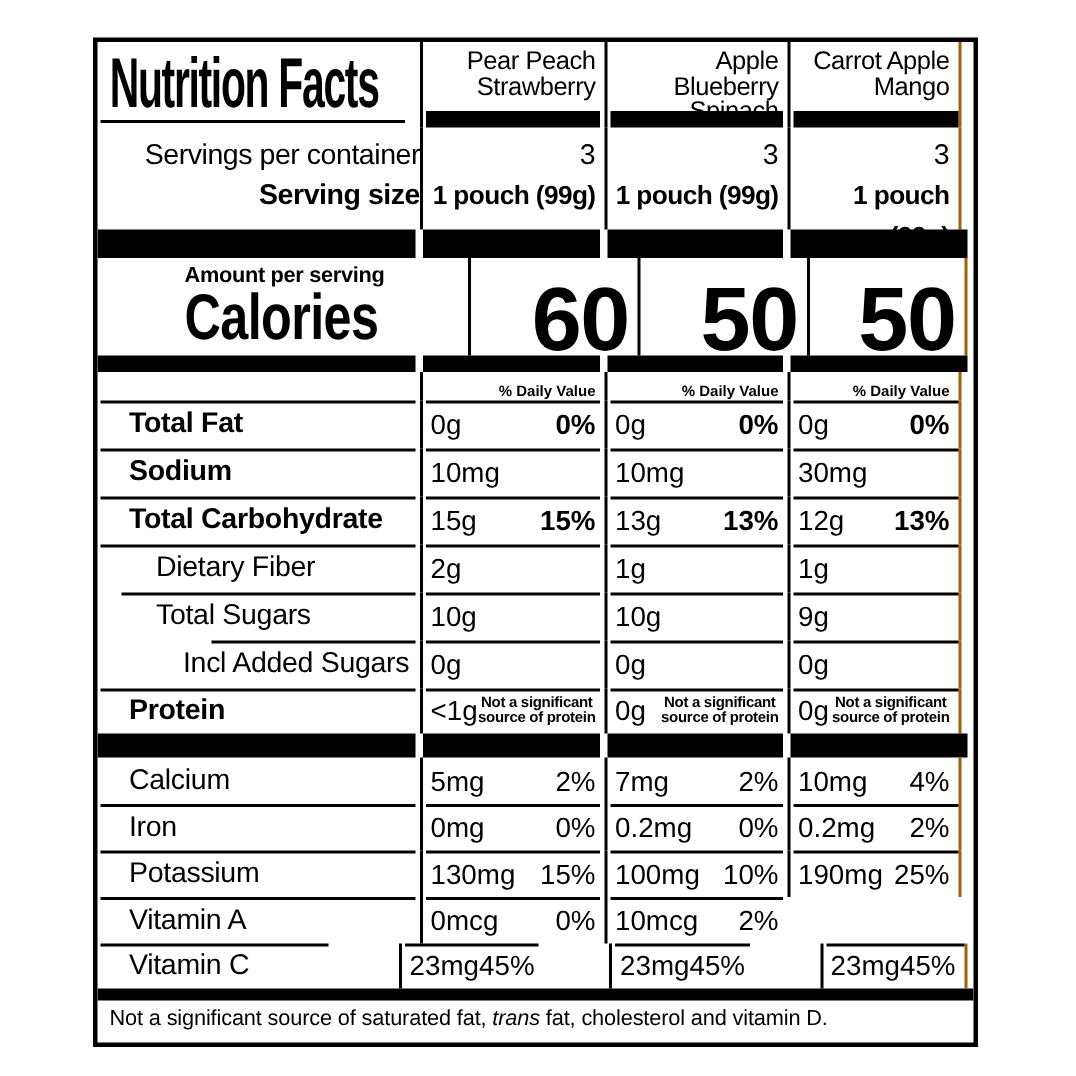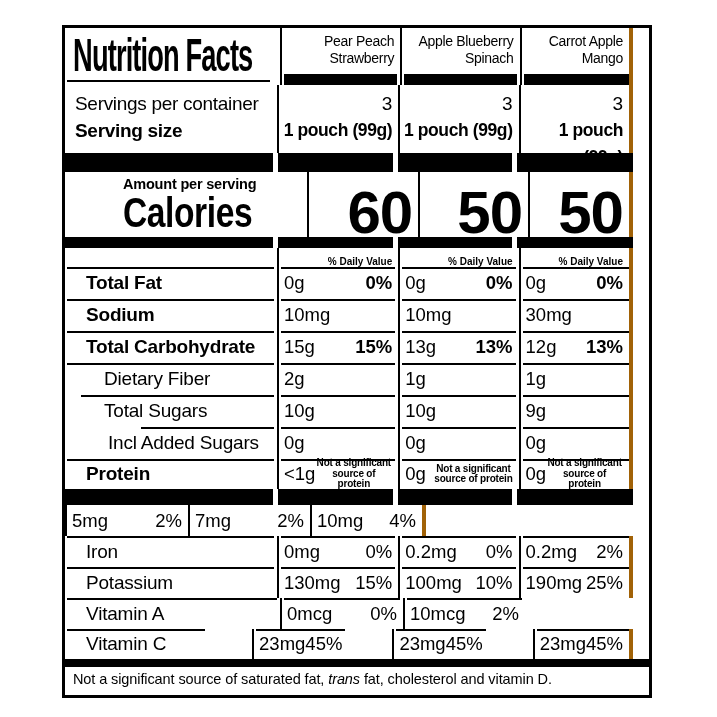--- a/index.html
+++ b/index.html
@@ -1,66 +1,66 @@
 <!DOCTYPE html>
 <html><head>
 <meta charset="utf-8">
 <style>
   html,body { margin:0; padding:0; background:#fff; }
   body { width:717px; height:717px; position:relative; font-family:"Liberation Sans", sans-serif; color:#000; }
   .nf-label { position:absolute; left:62px; top:25px; width:590px; height:673px;
     border:3px solid #000; box-sizing:border-box; background:#fff; overflow:hidden; }
-  .cols { margin-right:16px; }
+  .cols { margin-right:4px; }
   .row { display:flex; }
   .cell { position:relative; box-sizing:border-box; }
   .c0 { width:215px; }
   .c1 { width:123px; }
   .c2 { width:122px; }
-  .c3 { width:116px; border-right:4px solid #a16207; }
+  .c3 { width:116px; border-right:2px solid #a16207; }
   .c1,.c2,.c3 { border-left:2px solid #000; }
   
   .b0 { width:215px; } .b1 { width:123px; } .b2 { width:122px; } .b3 { width:120px; }
   .bseg { background:#000; height:100%; }
   .b0 .bseg { margin-right:3px; }
   .b1 .bseg,.b2 .bseg { margin:0 3px 0 2px; }
   .b3 .bseg { margin-left:2px; }
   
   .h-header { height:57px; } .h-serving { height:68px; } .h-bar2 { height:19px; }
   .h-cal { height:65px;padding-left:48px; } .h-bar3 { height:11px; } .h-dv { height:19px; }
   .h-main { height:32px; } .h-protein { height:30px; } .h-bar4 { height:16px; }
   .h-min { height:31px; } .h-minlast { height:30px;gap:44px; }
   
   .title { font-size:47px; font-weight:bold; letter-spacing:-1.5px; transform:scaleX(0.58);
     transform-origin:0 50%; white-space:nowrap; line-height:50px; padding:2px 0 0 14px; }
   .title-rule { position:absolute; left:2px; right:10px; bottom:3px; height:2.5px; background:#000; }
-  .flavor { text-align:right; font-size:14px; line-height:16.5px; padding:5px 6px 0 0; letter-spacing:-0.3px; }
+  .flavor { text-align:right; font-size:17px; line-height:16.5px; padding:5px 6px 0 0; letter-spacing:-0.3px; }
   .flavor-bar { position:absolute; left:2px; right:3px; bottom:0; height:11px; background:#000; }
   .c3 .flavor-bar { right:0; }
   
-  .sv-labels { padding:6px 0 0 10px; font-size:19px; letter-spacing:-0.3px; }
+  .sv-labels { padding:6px 0 0 10px; font-size:19px; letter-spacing:-0.3px;text-align:right; }
   .sv-l1 { line-height:26px; }
   .sv-l2 { line-height:27px; font-weight:bold; }
   .sv-vals { padding:6px 6px 0 0; text-align:right; font-size:19px; }
   .sv-v1 { line-height:26px; }
   .sv-v2 { line-height:27px; font-weight:bold; font-size:17.5px; letter-spacing:-0.4px; }
   
   .cal-left { padding:4px 0 0 10px; }
   .aps { font-size:14.5px; font-weight:bold; letter-spacing:-0.2px; }
   .cal-word { font-size:43px; font-weight:bold; transform:scaleX(0.78); transform-origin:0 50%;
     line-height:44px; letter-spacing:-0.5px; white-space:nowrap; margin-top:-2px; }
   .cal-val { display:flex; align-items:flex-end; justify-content:flex-end; height:100%;
     padding:0 6px 5px 0; font-size:60px; font-weight:bold; line-height:0.8; letter-spacing:-1px; }
   
   .dv-h { display:flex; align-items:flex-end; justify-content:flex-end; height:100%;
     padding:0 6px 3px 0; font-size:10px; font-weight:bold; }
   
   .nlab { display:flex; align-items:center; height:100%; font-size:19px; padding-left:21px; letter-spacing:-0.2px; }
   .bold { font-weight:bold; }
   .ind1 { padding-left:39px; }
-  .ind2 { padding-left:43px;text-align:center; }
+  .ind2 { padding-left:57px;text-align:center; }
   .vcell { display:flex; align-items:center; justify-content:space-between; height:100%;
     padding:0 6px 0 5px; font-size:18.5px; }
   .vdv-b { font-weight:bold; }
   .pnote { font-size:10px; font-weight:bold; line-height:10.5px; text-align:center; letter-spacing:-0.2px; }
   
   .rl { position:absolute; top:0; left:2px; right:3px; height:1.5px; background:#000; }
   .c3 .rl { right:0; }
   .rl-i1 { left:16px; }
   .rl-i2 { left:76px; }
   
@@ -382,20 +382,23 @@
         </div>
       <div class="cell b2">
           <div class="bseg"></div>
         </div>
       <div class="cell b3">
           <div class="bseg"></div>
         </div>
     </div>
 
     <div class="row h-min">
+      <div class="cell c0">
+        <div class="nlab">Calcium</div>
+        </div>
       <div class="cell c1">
         <div class="vcell">
             <span>5mg</span>
             <span>2%</span>
           </div>
         </div>
       <div class="cell c2">
         <div class="vcell">
             <span>7mg</span>
             <span>2%</span>

